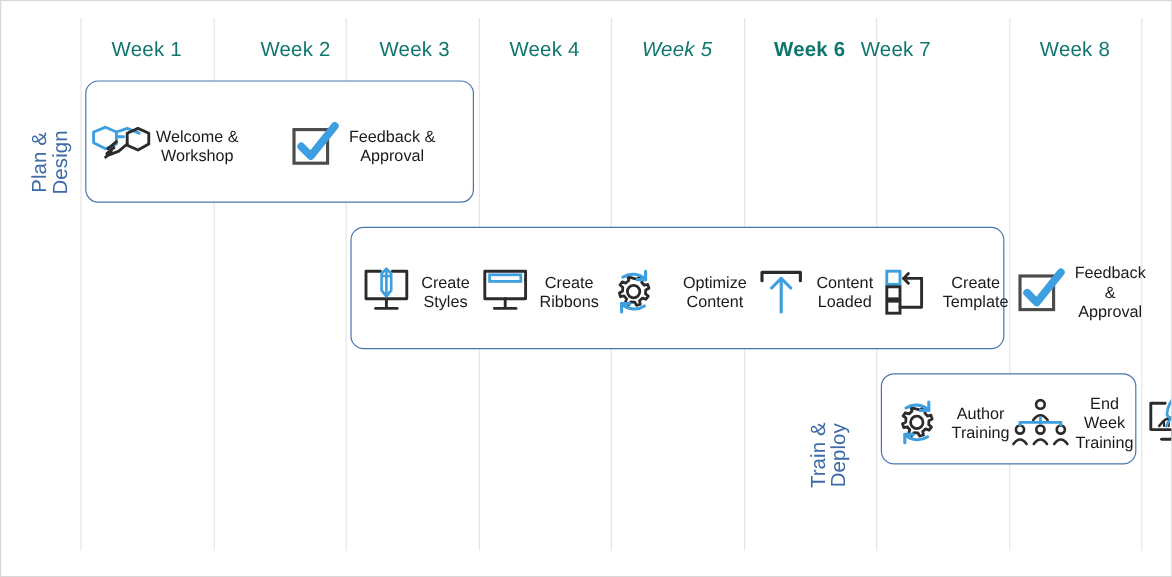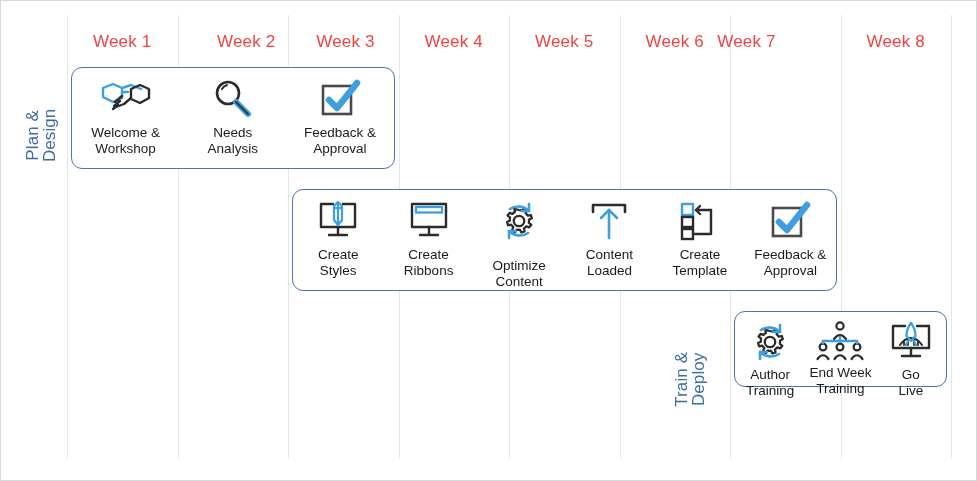--- a/index.html
+++ b/index.html
@@ -31,21 +31,21 @@
   }
 
   
   #week-header-row { position: absolute; left: 0; top: 26px; height: 30px; }
   .week-header {
     position: absolute;
     top: 0;
     width: 110px;
     text-align: center;
     font-size: 17px;
-    color: #ef4444;
+    color: #0f766e;
     letter-spacing: .2px;
     line-height: 30px;
     white-space: nowrap;
   }
 
   
   .phase-row { position: absolute; }
   .phase-label {
     position: absolute;
     color: #3d6ba8;
@@ -62,21 +62,21 @@
     border: 1.6px solid #4a76ae;
     border-radius: 11px;
     background: #ffffff;
     box-sizing: border-box;
     display: flex;
     align-items: stretch;
     justify-content: space-around;
   }
   .milestone {
     display: flex;
-    flex-direction: column;
+    flex-direction: row;
     align-items: center;
     justify-content: flex-start;
     padding-top: 8px;
     box-sizing: border-box;
   }
   .milestone-icon {
     height: 46px;
     width: 58px;
     display: flex;
     align-items: center;
@@ -107,22 +107,22 @@
       <div class="grid-line" style="left: 729px;"></div>
       <div class="grid-line" style="left: 839.5px;"></div>
       <div class="grid-line" style="left: 950px;"></div>
     </div>
 
   <div id="week-header-row">
       <div class="week-header" style="left: 66px; width: 110.5px;">Week 1</div>
       <div class="week-header" style="left: 190px; width: 110.5px;">Week 2</div>
       <div class="week-header" style="left: 287px; width: 115px;">Week 3</div>
       <div class="week-header" style="left: 397.5px; width: 110.5px;">Week 4</div>
-      <div class="week-header" style="left: 508px; width: 110.5px;">Week 5</div>
-      <div class="week-header" style="left: 618.5px; width: 110.5px;">Week 6</div>
+      <div class="week-header" style="left: 508px; width: 110.5px; font-style: italic;">Week 5</div>
+      <div class="week-header" style="left: 618.5px; width: 110.5px; font-weight: bold;">Week 6</div>
       <div class="week-header" style="left: 699px; width: 93px;">Week 7</div>
       <div class="week-header" style="left: 839.5px; width: 110.5px;">Week 8</div>
     </div>
 
   <div id="phase-rows">
       <div class="phase-row" style="left: 0px; top: 0px;">
         <div class="phase-label" style="left: 14px; top: 117px;">Plan &amp;
 Design</div>
         <div class="phase-box" style="left: 70px; top: 66px; width: 323.5px; height: 102px;">
           <div class="milestone" style="flex: 1 1 0px;">
@@ -138,34 +138,20 @@
         <path d="M18 26 L13 30" stroke="#2b2b2b"></path>
         <path d="M22 13 L28 13" stroke="#3d9fe0"></path>
       </g>
     </svg>
             </div>
             <div class="milestone-label">Welcome &amp;
 Workshop</div>
           </div>
           <div class="milestone" style="flex: 1 1 0px;">
             <div class="milestone-icon">
-    <svg width="42" height="42" viewBox="0 0 42 42">
-      <g fill="none" stroke-width="2.6" stroke-linecap="round">
-        <circle cx="16" cy="15" r="11" stroke="#2b2b2b"></circle>
-        <path d="M10 11 a8 8 0 0 1 5 -4" stroke="#2b2b2b" stroke-width="2"></path>
-        <path d="M24 24 L36 36" stroke="#3d9fe0" stroke-width="6"></path>
-        <path d="M24 24 L36 36" stroke="#2b2b2b" stroke-width="2.2" fill="none" opacity="0.85"></path>
-      </g>
-    </svg>
-            </div>
-            <div class="milestone-label">Needs
-Analysis</div>
-          </div>
-          <div class="milestone" style="flex: 1 1 0px;">
-            <div class="milestone-icon">
     <svg width="44" height="42" viewBox="0 0 44 42">
       <rect x="5" y="8" width="28" height="28" fill="none" stroke="#4a4a4a" stroke-width="2.6"></rect>
       <path d="M11 22 L19 30 L39 5" fill="none" stroke="#3d9fe0" stroke-width="6.5" stroke-linecap="round" stroke-linejoin="round"></path>
     </svg>
             </div>
             <div class="milestone-label">Feedback &amp;
 Approval</div>
           </div>
         </div>
       </div>

